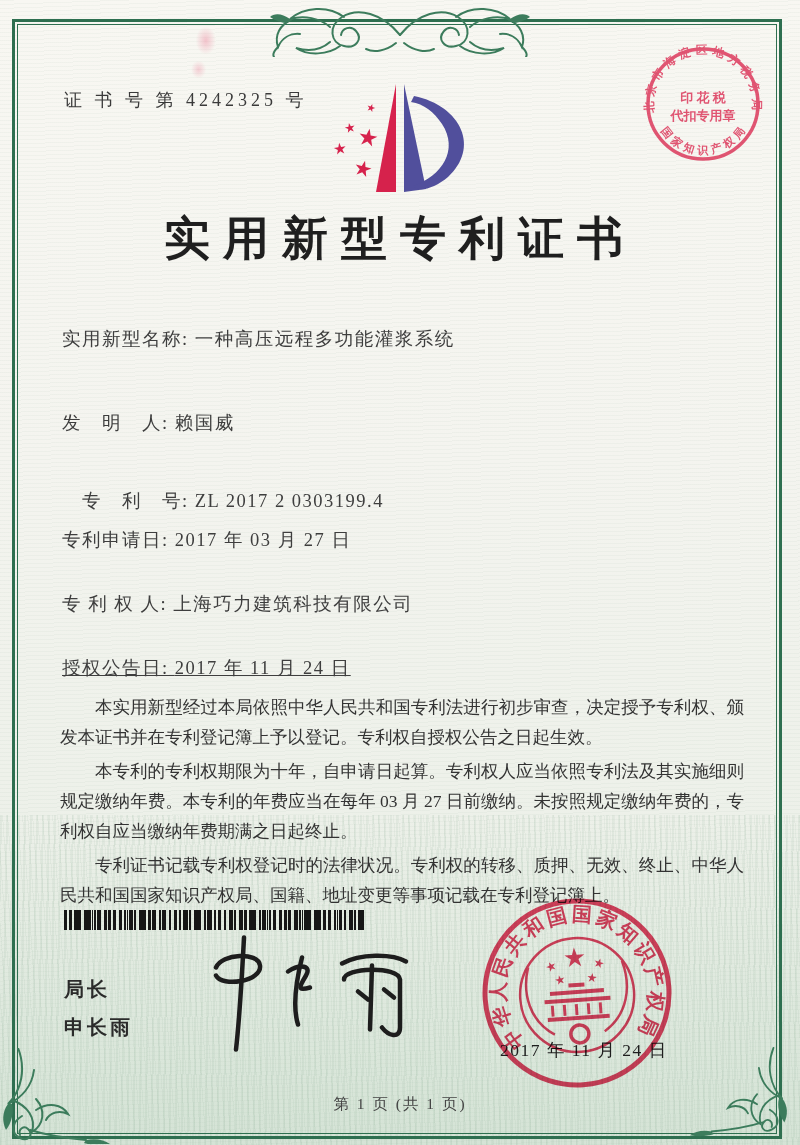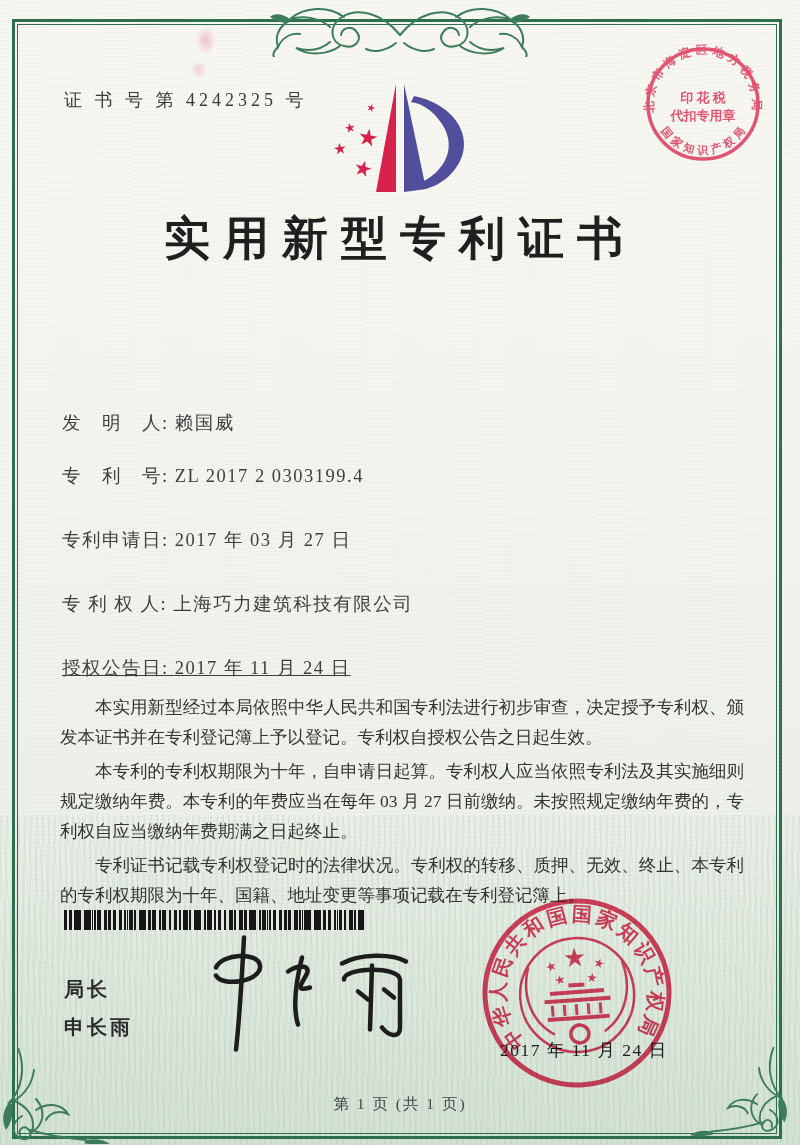--- a/index.html
+++ b/index.html
@@ -22,21 +22,21 @@
   .frame{position:absolute;left:12px;top:19px;right:18px;bottom:6px;border:3px solid #2e6f50;}
   .frame-inner{position:absolute;inset:2px;border:1px solid #2e6f50;}
   .smudge{position:absolute;left:186px;top:26px;width:36px;height:58px;pointer-events:none;
     background:radial-gradient(ellipse 40% 35% at 55% 25%,rgba(233,110,140,.38),rgba(233,110,140,0) 70%),
                radial-gradient(ellipse 30% 22% at 35% 75%,rgba(233,110,140,.30),rgba(233,110,140,0) 70%);}
   .cert-no{position:absolute;left:64px;top:88px;font-size:18px;letter-spacing:4px;color:#3a3a3a;}
   .logo{position:absolute;left:318px;top:76px;width:164px;height:132px;}
   .title{position:absolute;left:0;width:100%;top:208px;text-align:center;
     font-size:46px;font-weight:700;letter-spacing:13px;color:#1f1f1f;}
   .field{position:absolute;left:62px;font-size:18.5px;letter-spacing:1.5px;color:#3e3e3e;white-space:pre;}
-  .f-name{top:326px;} .f-inventor{top:410px;} .f-patno{top:463px;}
+  .f-name{top:326px;} .f-inventor{top:410px;} .f-patno{top:488px;margin-left:20px;}
   .f-filing{top:527px;} .f-patentee{top:591px;} .f-grant{top:655px;text-decoration:underline;}
   .body-text{position:absolute;left:56px;top:688px;width:692px;font-size:17.5px;
     line-height:30px;text-align:justify;color:#333;}
   .body-text p{margin:4px;text-indent:2em;}
   .barcode{position:absolute;left:64px;top:910px;width:300px;height:20px;
     background:
       repeating-linear-gradient(90deg,#161616 0 2px,transparent 2px 5px),
       repeating-linear-gradient(90deg,#161616 0 1px,transparent 1px 7px),
       repeating-linear-gradient(90deg,#161616 0 3px,transparent 3px 11px);}
   .signer{position:absolute;left:64px;font-family:"Liberation Sans","DejaVu Sans",sans-serif;
@@ -127,30 +127,31 @@
       <use href="#star" transform="translate(53,32) scale(0.42) rotate(18)"></use>
       <use href="#star" transform="translate(32,52) scale(0.52) rotate(-12)"></use>
       <use href="#star" transform="translate(50,62) scale(0.95) rotate(10)"></use>
       <use href="#star" transform="translate(22,73) scale(0.62) rotate(-8)"></use>
       <use href="#star" transform="translate(45,93) scale(0.85) rotate(14)"></use>
     </g>
   </svg>
 
   <div class="title">实用新型专利证书</div>
 
+  <div class="field f-name"><span>实用新型名称: </span><span>一种高压远程多功能灌浆系统</span></div>
   <div class="field f-inventor"><span>发　明　人: </span><span>赖国威</span></div>
   <div class="field f-patno"><span>专　利　号: </span><span>ZL 2017 2 0303199.4</span></div>
   <div class="field f-filing"><span>专利申请日: </span><span>2017 年 03 月 27 日</span></div>
   <div class="field f-patentee"><span>专 利 权 人: </span><span>上海巧力建筑科技有限公司</span></div>
   <div class="field f-grant"><span>授权公告日: </span><span>2017 年 11 月 24 日</span></div>
 
   <div class="body-text">
     <p>本实用新型经过本局依照中华人民共和国专利法进行初步审查，决定授予专利权、颁发本证书并在专利登记簿上予以登记。专利权自授权公告之日起生效。</p>
     <p>本专利的专利权期限为十年，自申请日起算。专利权人应当依照专利法及其实施细则规定缴纳年费。本专利的年费应当在每年 03 月 27 日前缴纳。未按照规定缴纳年费的，专利权自应当缴纳年费期满之日起终止。</p>
-    <p>专利证书记载专利权登记时的法律状况。专利权的转移、质押、无效、终止、本专利的专利权期限为十年、国籍、地址变更等事项记载在专利登记簿上。</p>
+    <p>专利证书记载专利权登记时的法律状况。专利权的转移、质押、无效、终止、中华人民共和国国家知识产权局、国籍、地址变更等事项记载在专利登记簿上。</p>
   </div>
 
   <div class="barcode"></div>
 
   <div class="signer signer-title">局长</div>
   <div class="signer signer-name">申长雨</div>
 
   <svg class="signature" viewBox="0 0 240 125">
     <g stroke="#1d1d1d" fill="none" stroke-width="4.5" stroke-linecap="round" stroke-linejoin="round">
       <path d="M52,8 C50,45 48,85 44,120"></path>

